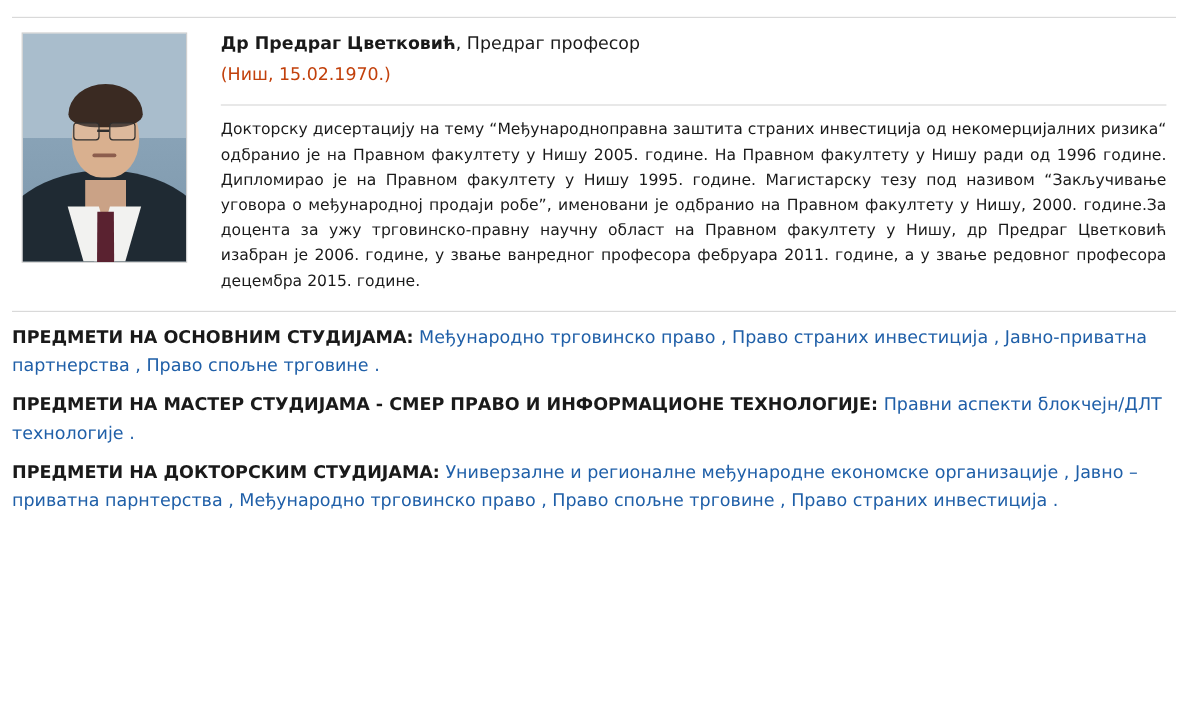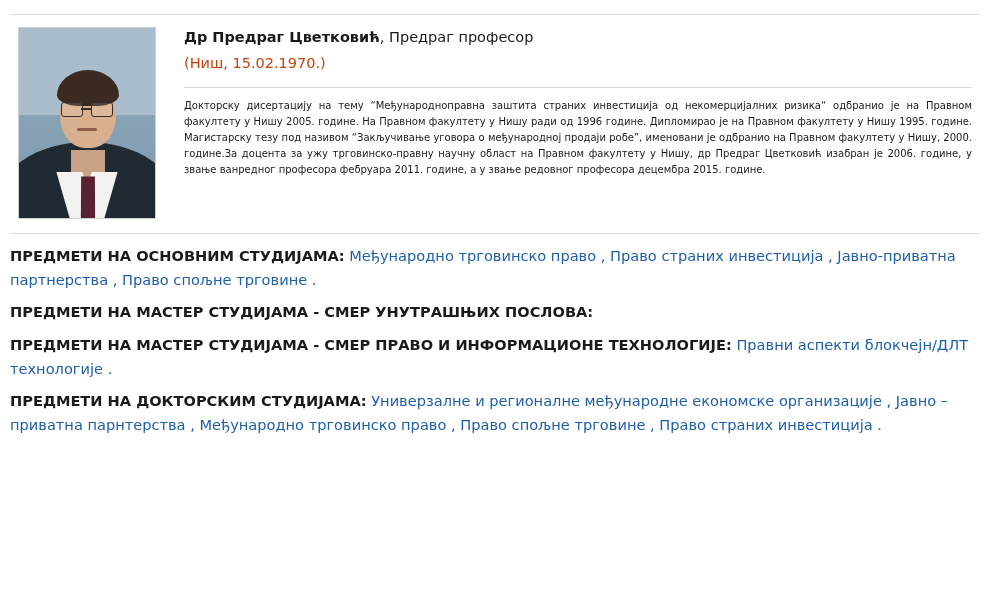--- a/index.html
+++ b/index.html
@@ -167,21 +167,21 @@
     line-height: 1.5;
     margin-top: 4px;
     color: #c2410c;
   }
   .info-rule {
     height: 1px;
     background: #d9d9d9;
     margin: 12px 0 10px 0;
   }
   .bio {
-    font-size: 10px;
+    font-size: 13px;
     line-height: 1.62;
     text-align: justify;
     color: #1a1a1a;
   }
   .courses {
     margin-top: 14px;
   }
   .courses-rule {
     height: 1px;
     background: #d9d9d9;
@@ -241,24 +241,20 @@
 
   <div class="courses">
     <div class="courses-rule"></div>
 
     <div class="course-block">
       <span class="label">ПРЕДМЕТИ НА ОСНОВНИМ СТУДИЈАМА:</span>
       <span class="items">Међународно трговинско право , Право страних инвестиција , Јавно-приватна партнерства , Право спољне трговине .</span>
     </div>
 
 
-    <div class="course-block">
-      <span class="label">ПРЕДМЕТИ НА МАСТЕР СТУДИЈАМА - СМЕР УНУТРАШЊИХ ПОСЛОВА:</span>
-      <span class="items"></span>
-    </div>
 
     <div class="course-block">
       <span class="label">ПРЕДМЕТИ НА МАСТЕР СТУДИЈАМА - СМЕР ПРАВО И ИНФОРМАЦИОНЕ ТЕХНОЛОГИЈЕ:</span>
       <span class="items">Правни аспекти блокчејн/ДЛТ технологије .</span>
     </div>
 
     <div class="course-block">
       <span class="label">ПРЕДМЕТИ НА ДОКТОРСКИМ СТУДИЈАМА:</span>
       <span class="items">Универзалне и регионалне међународне економске организације , Јавно – приватна парнтерства , Међународно трговинско право , Право спољне трговине , Право страних инвестиција .</span>
     </div>

